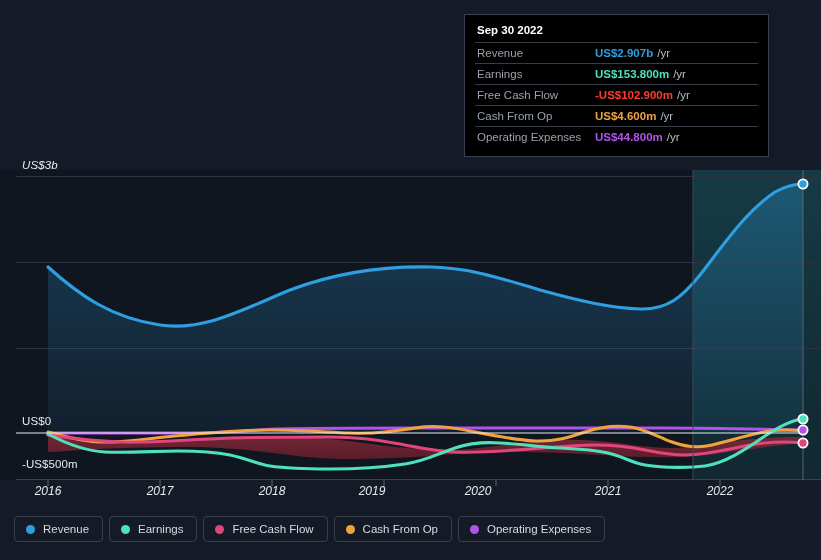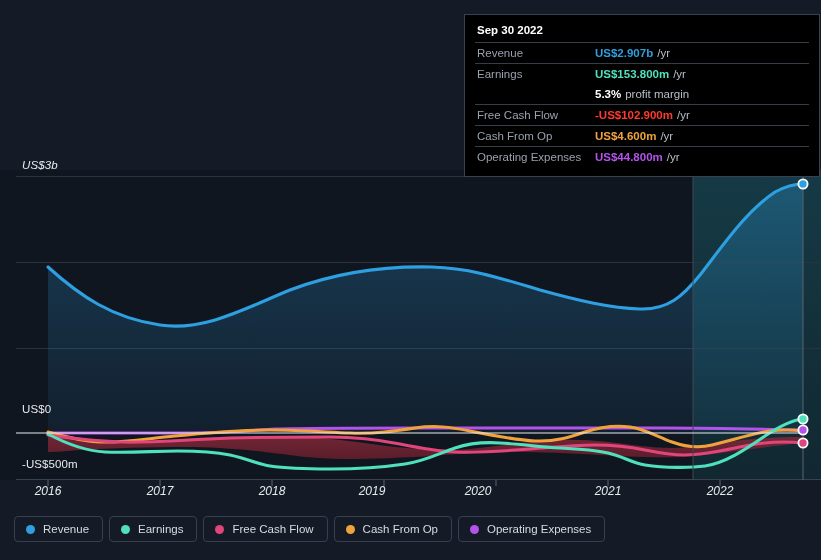--- a/index.html
+++ b/index.html
@@ -25,38 +25,38 @@
 
   .axis-label {
     position: absolute;
     font-size: 11.5px;
     color: #e8eaed;
     letter-spacing: .1px;
     white-space: nowrap;
   }
   .y-label { left: 22px; }
   #y-label-top   { top: 159px; font-style: italic; }
-  #y-label-zero  { top: 403px; }
+  #y-label-zero  { top: 415px; }
   #y-label-bot   { top: 458px; }
 
   .x-label {
     position: absolute;
     top: 484px;
     font-size: 12px;
     color: #e8eaed;
     transform: translateX(-50%);
     white-space: nowrap;
     font-style: italic;
   }
 
   
   #tooltip {
     position: absolute;
     left: 464px; top: 14px;
-    width: 356px;
+    width: 305px;
     background: #000000;
     border: 1px solid #3a4150;
     padding: 8px 10px 9px 10px;
     z-index: 40;
   }
   #tooltip-date {
     font-size: 11.5px;
     font-weight: bold;
     color: #ffffff;
     padding: 1px 2px 6px 2px;
@@ -233,25 +233,20 @@
       <span class="tt-val" style="color:#2e9fe0">US$2.907b</span>
       <span class="tt-suffix">/yr</span>
     </div>
 
     <div class="tt-row">
       <span class="tt-key">Earnings</span>
       <span class="tt-val" style="color:#4fe0bc">US$153.800m</span>
       <span class="tt-suffix">/yr</span>
     </div>
 
-    <div class="tt-row noline">
-      <span class="tt-key"></span>
-      <span class="tt-val" style="color:#ffffff">5.3%</span>
-      <span class="tt-note">profit margin</span>
-    </div>
 
     <div class="tt-row">
       <span class="tt-key">Free Cash Flow</span>
       <span class="tt-val" style="color:#ff3b30">-US$102.900m</span>
       <span class="tt-suffix">/yr</span>
     </div>
 
     <div class="tt-row">
       <span class="tt-key">Cash From Op</span>
       <span class="tt-val" style="color:#f0a33c">US$4.600m</span>

